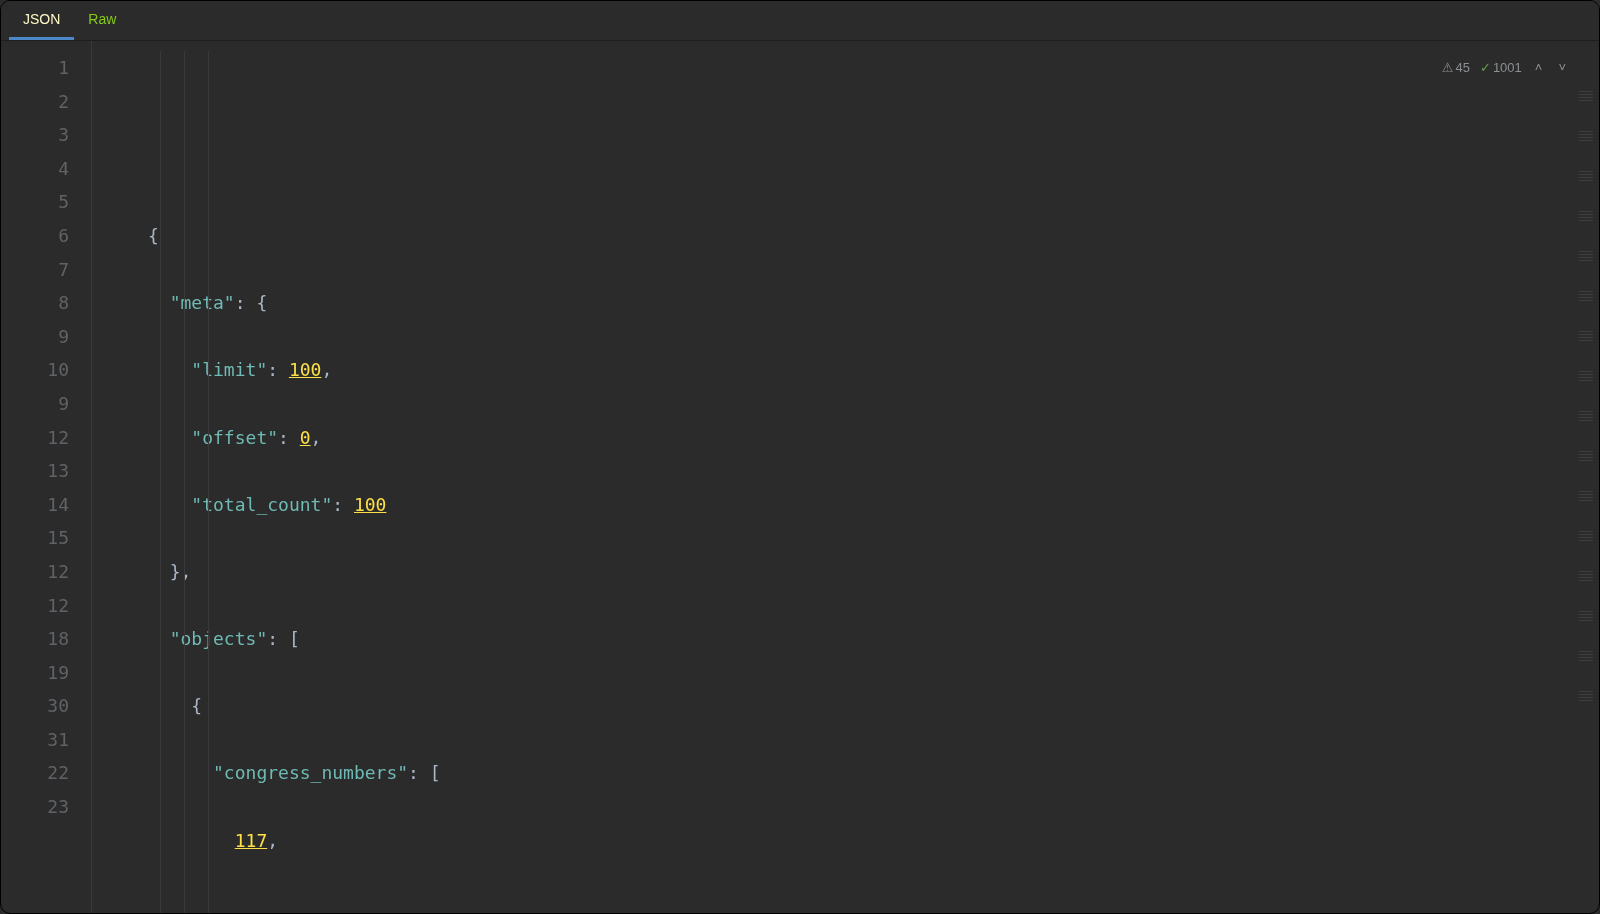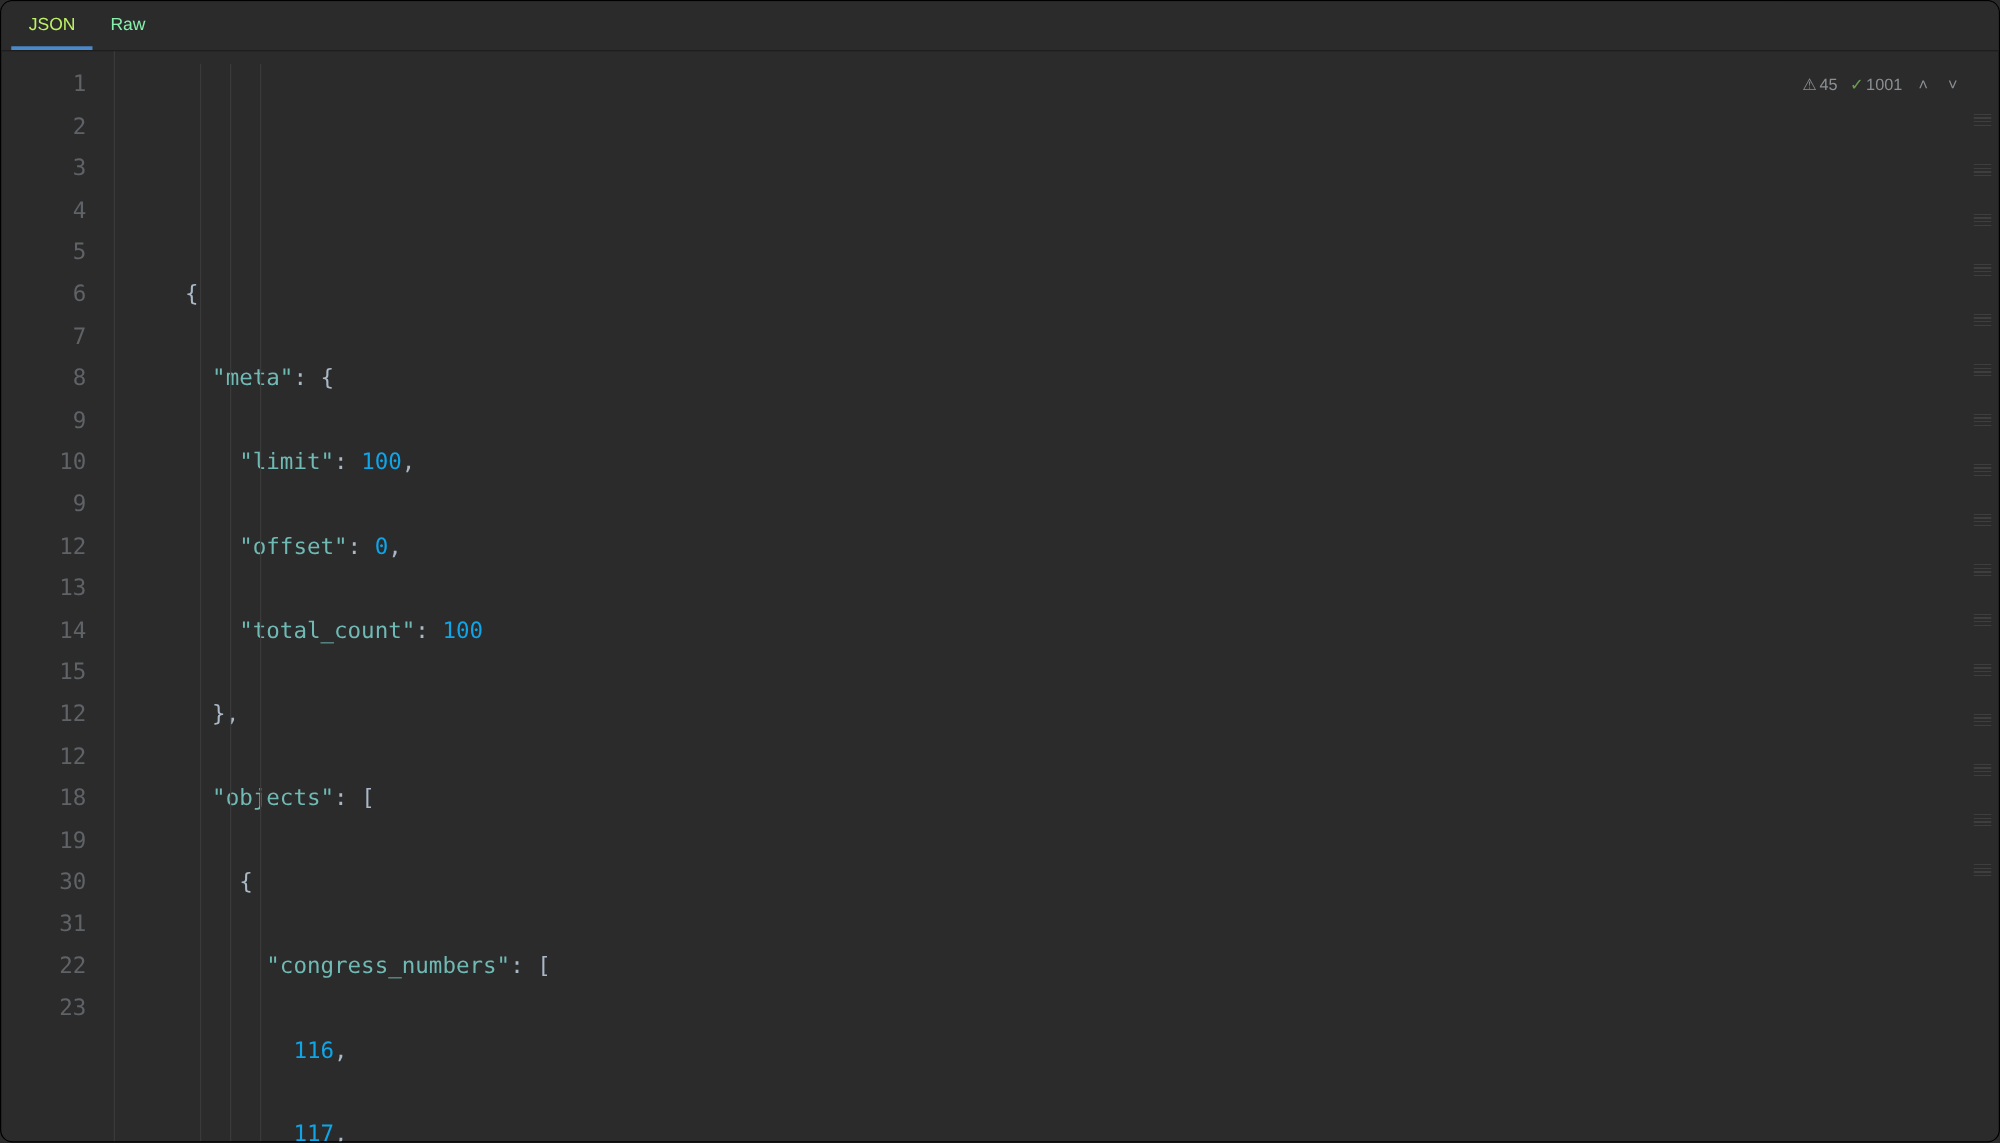--- a/index.html
+++ b/index.html
@@ -17,28 +17,28 @@
   .tabs {
     height: 40px;
     display: flex;
     align-items: flex-end;
     padding: 0 8px;
     border-bottom: 1px solid #1e1e1e;
     background: #2b2b2b;
   }
   .tab {
     padding: 10px 14px;
-    color: #86efac;
+    color: #84cc16;
     font-size: 14px;
     font-family: -apple-system, 'Helvetica Neue', sans-serif;
     cursor: pointer;
     border-bottom: 3px solid transparent;
   }
   .tab.active {
-    color: #bef264;
+    color: #fef9c3;
     border-bottom: 3px solid #4a88c7;
   }
   .editor {
     display: flex;
     height: calc(100% - 40px);
     position: relative;
   }
   .gutter {
     width: 90px;
     padding-top: 10px;
@@ -87,21 +87,21 @@
     font-size: 13px;
     color: #8a8f93;
     font-family: -apple-system, sans-serif;
   }
   .status .warn::before { content: "⚠"; margin-right: 2px; color: #8a8f93; }
   .status .ok::before { content: "✓"; margin-right: 2px; color: #6a9b52; }
   .chev { cursor: pointer; color: #8a8f93; font-size: 13px; padding: 0 3px; }
   
   .p { color: #a9b7c6; }          
   .key { color: #6fbab4; }        
-  .num { color: #0ea5e9; }
+  .num { color: #fde047; text-decoration: underline; }
   .guide {
     position: absolute;
     top: 10px;
     bottom: 0;
     width: 1px;
     background: #3a3a3a;
   }
 </style>
 </head>
 <body>
@@ -146,21 +146,20 @@
 
 <div class="line"><span class="p">{</span></div>
 <div class="line"><span class="p">  </span><span class="key">"meta"</span><span class="p">: {</span></div>
 <div class="line"><span class="p">    </span><span class="key">"limit"</span><span class="p">: </span><span class="num">100</span><span class="p">,</span></div>
 <div class="line"><span class="p">    </span><span class="key">"offset"</span><span class="p">: </span><span class="num">0</span><span class="p">,</span></div>
 <div class="line"><span class="p">    </span><span class="key">"total_count"</span><span class="p">: </span><span class="num">100</span></div>
 <div class="line"><span class="p">  },</span></div>
 <div class="line"><span class="p">  </span><span class="key">"objects"</span><span class="p">: [</span></div>
 <div class="line"><span class="p">    {</span></div>
 <div class="line"><span class="p">      </span><span class="key">"congress_numbers"</span><span class="p">: [</span></div>
-<div class="line"><span class="p">        </span><span class="num">116</span><span class="p">,</span></div>
 <div class="line"><span class="p">        </span><span class="num">117</span><span class="p">,</span></div>
 
 
 
 
 
 
 
 
 

